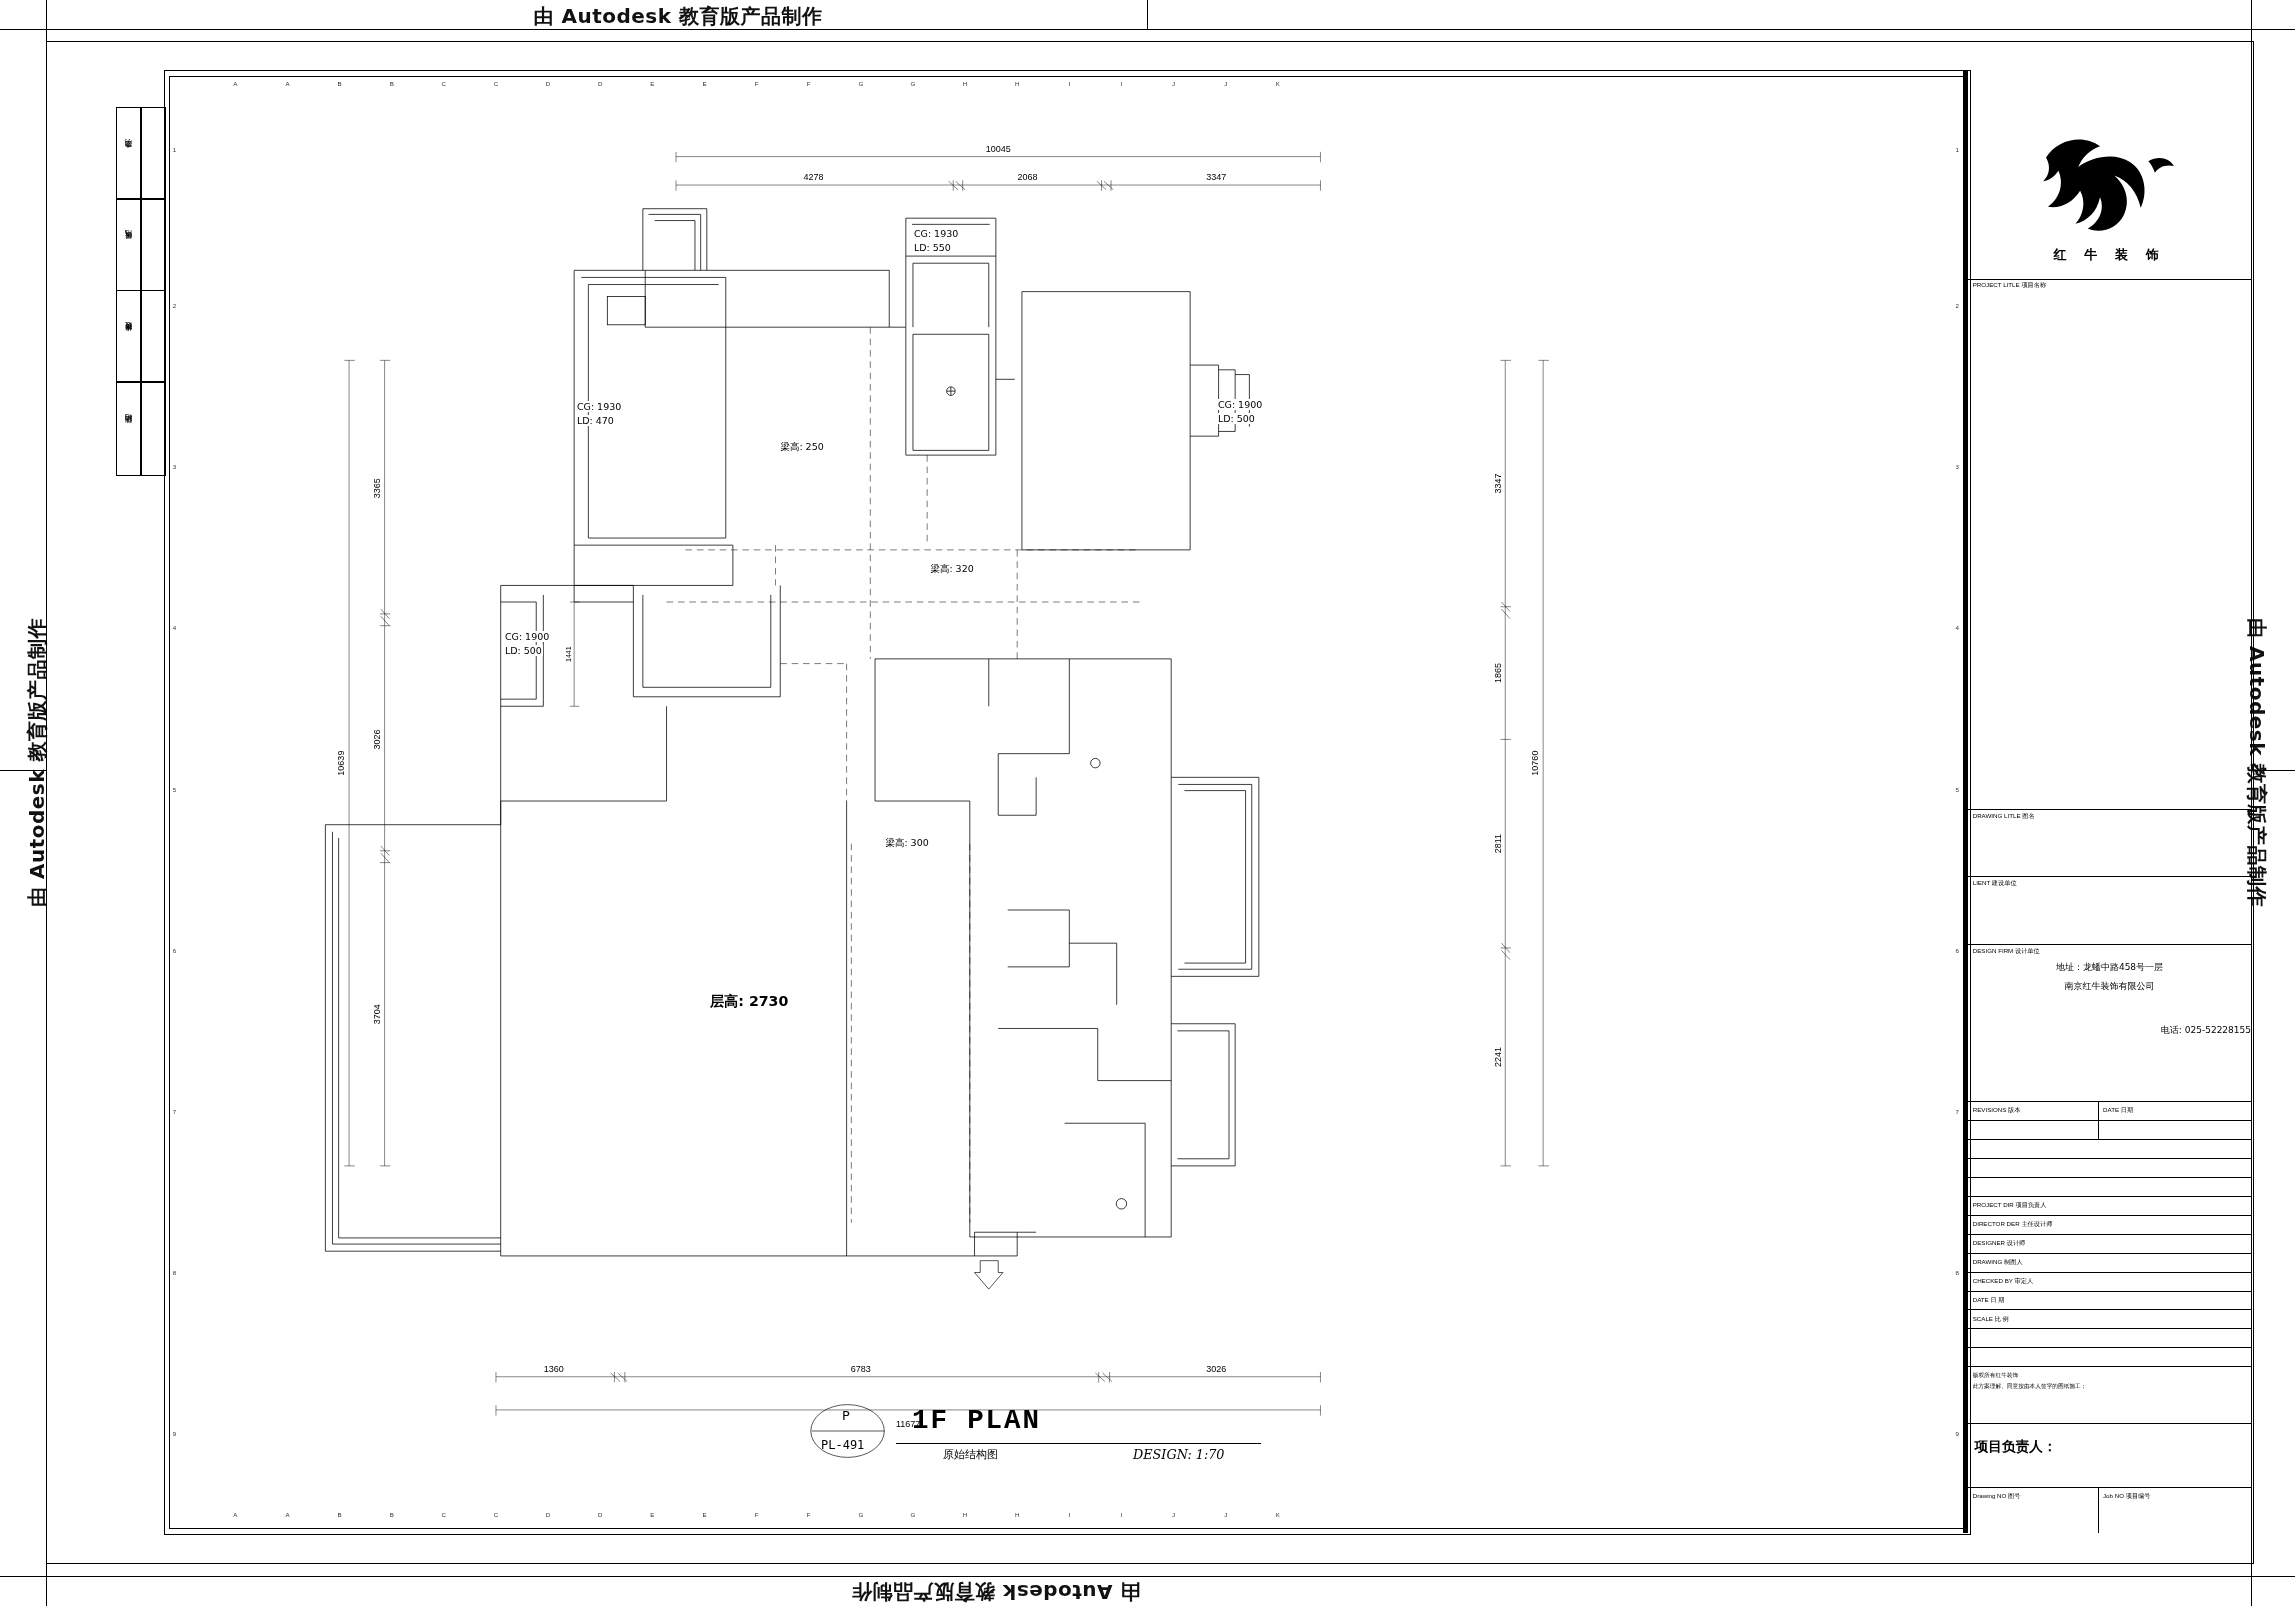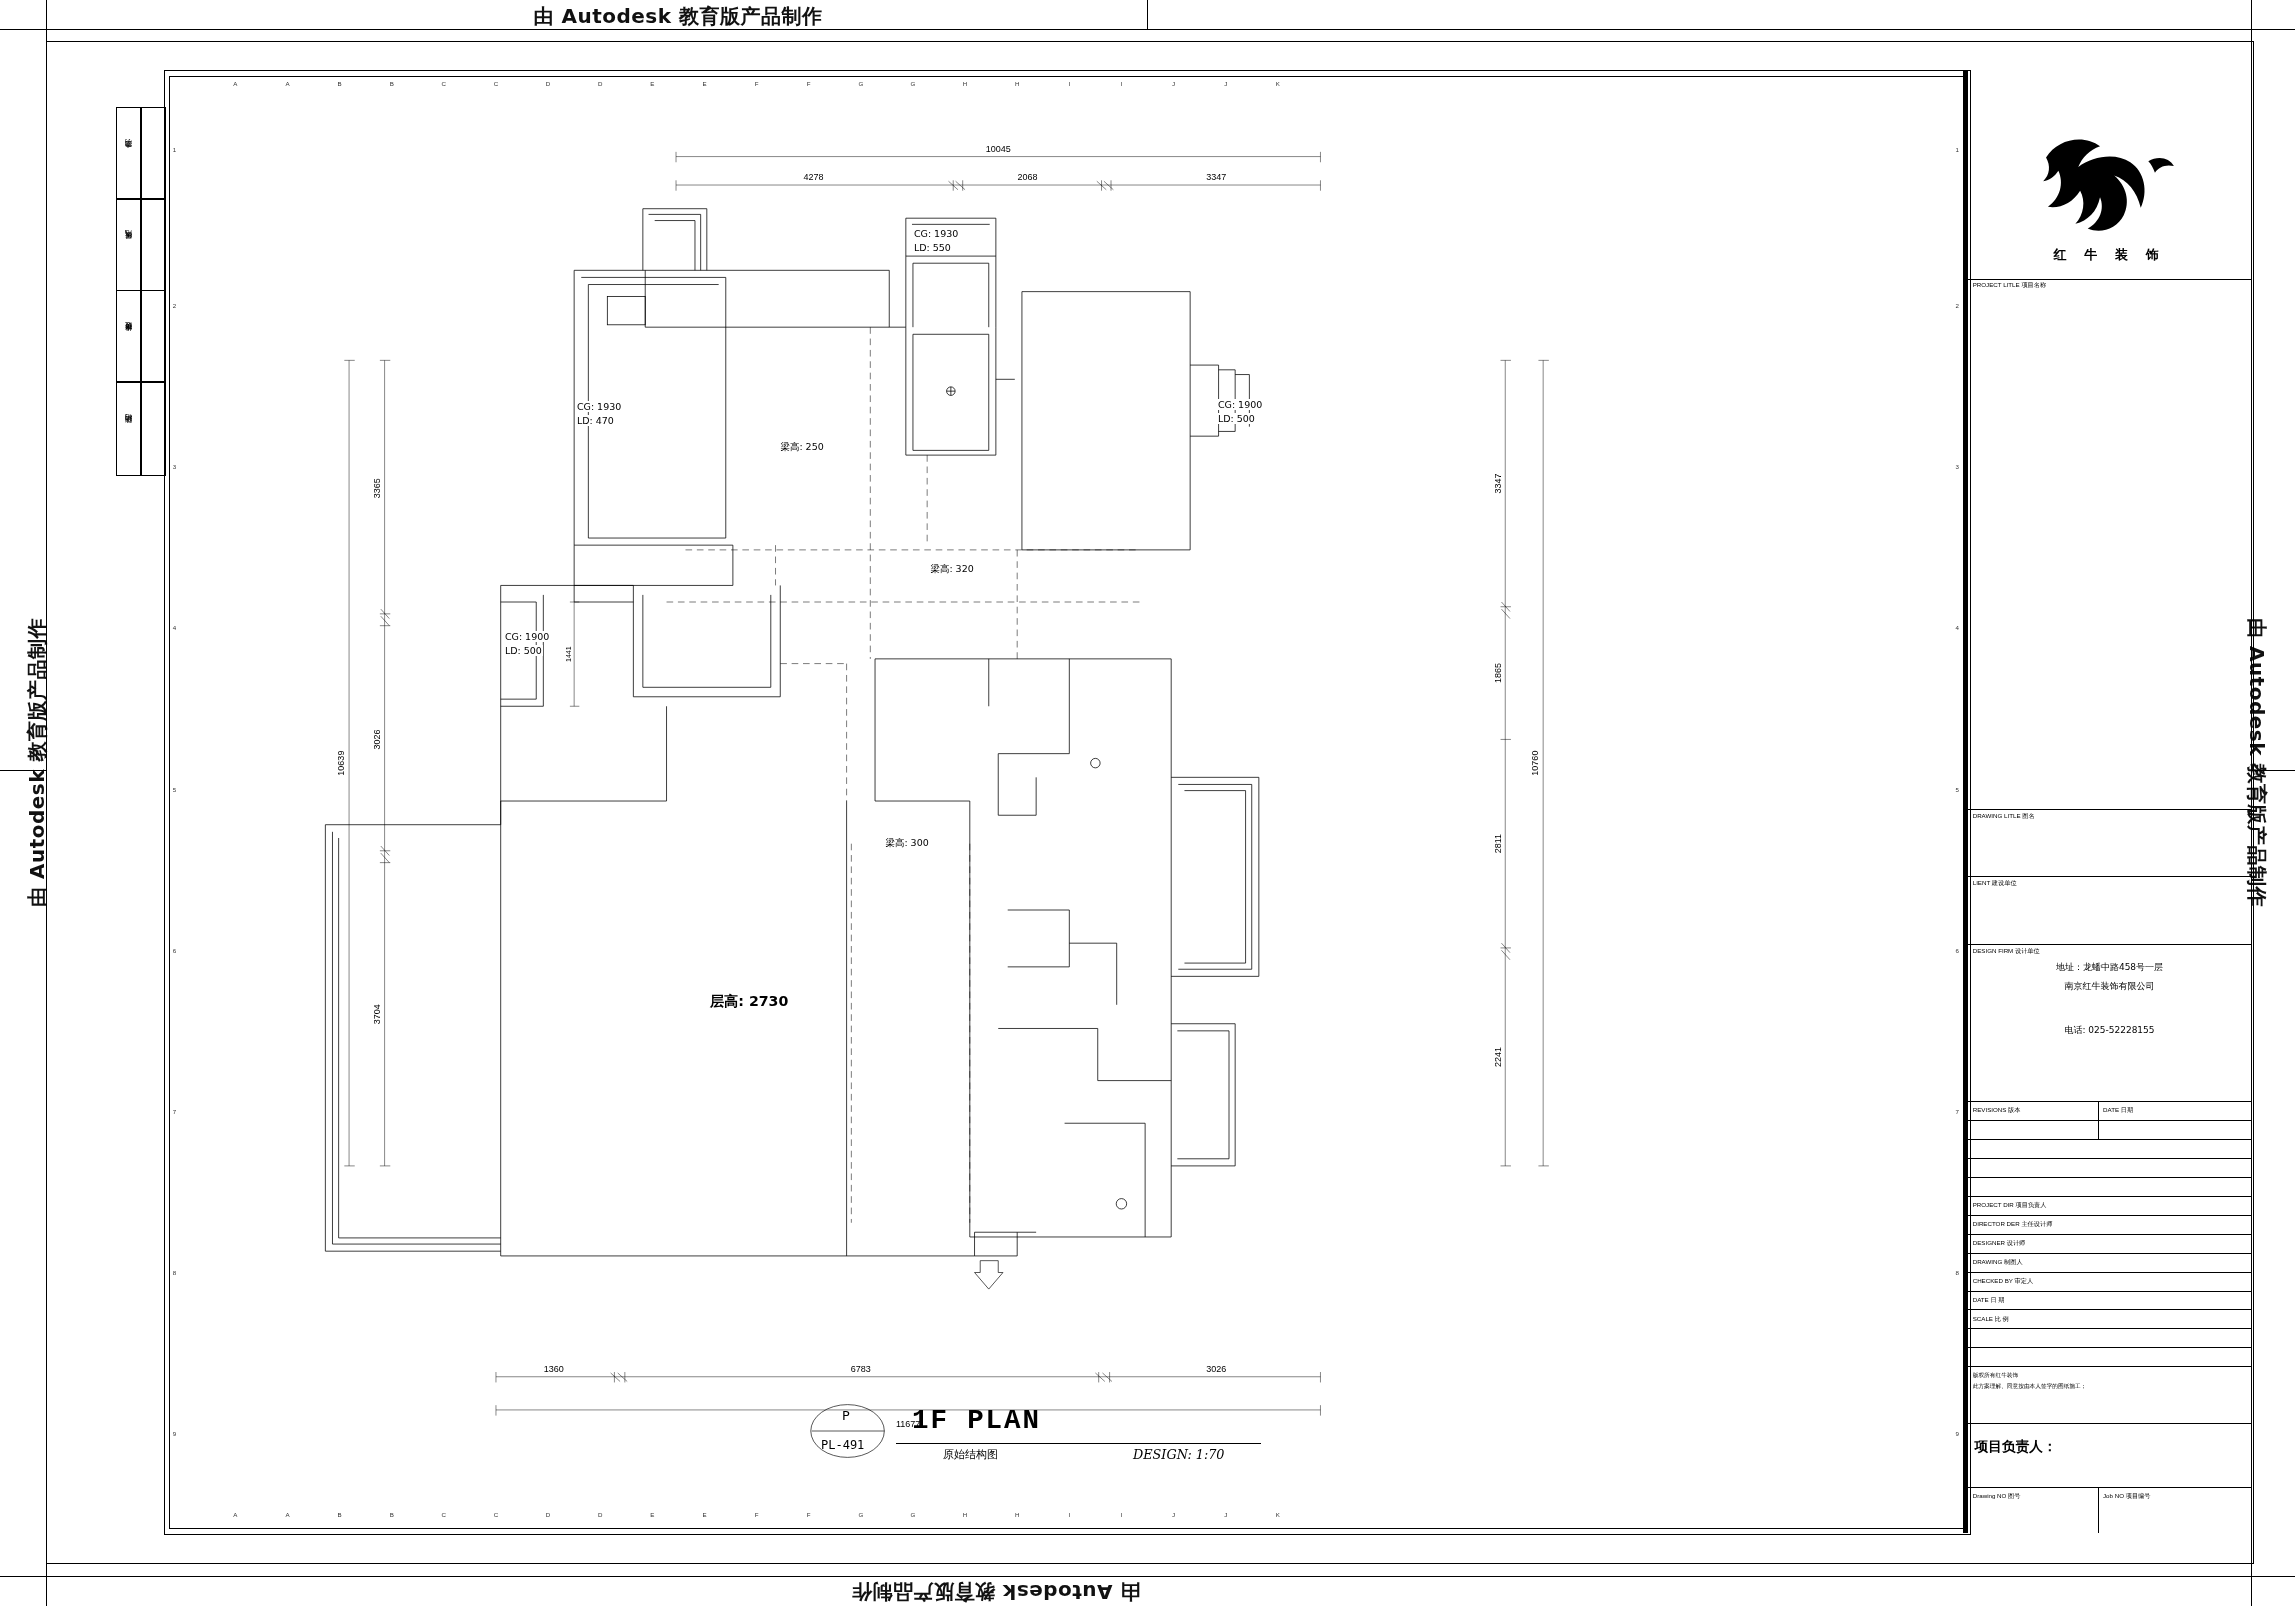--- a/index.html
+++ b/index.html
@@ -410,21 +410,21 @@
   <div class="tb-v" style="left:130px;top:1031px;height:38px;"></div>
   <div class="tb-v" style="left:130px;top:1417px;height:46px;"></div>
 
   <div class="tb-lbl" style="left:4.7px;top:211px;">PROJECT LITLE  项目名称</div>
   <div class="tb-lbl" style="left:4.7px;top:742px;">DRAWING LITLE  图名</div>
   <div class="tb-lbl" style="left:4.7px;top:809px;">LIENT  建设单位</div>
   <div class="tb-lbl" style="left:4.7px;top:877px;">DESIGN FIRM  设计单位</div>
 
   <div class="tb-cn" style="top:910px;">南京红牛装饰有限公司</div>
   <div class="tb-cn" style="top:891px;">地址：龙蟠中路458号一层</div>
-  <div class="tb-cn" style="top:954px;">电话: 025-52228155</div>
+  <div class="tb-cn" style="top:954px;text-align:right;">电话: 025-52228155</div>
 
   <div class="tb-lbl" style="left:4.7px;top:1036px;">REVISIONS 版本</div>
   <div class="tb-lbl" style="left:135px;top:1036px;">DATE 日期</div>
 
   <div class="tb-lbl" style="left:4.7px;top:1131px;">PROJECT DIR    项目负责人</div>
   <div class="tb-lbl" style="left:4.7px;top:1150px;">DIRECTOR DER 主任设计师</div>
   <div class="tb-lbl" style="left:4.7px;top:1169px;">DESIGNER        设计师</div>
   <div class="tb-lbl" style="left:4.7px;top:1188px;">DRAWING         制图人</div>
   <div class="tb-lbl" style="left:4.7px;top:1207px;">CHECKED BY    审定人</div>
   <div class="tb-lbl" style="left:4.7px;top:1226px;">DATE                日    期</div>

